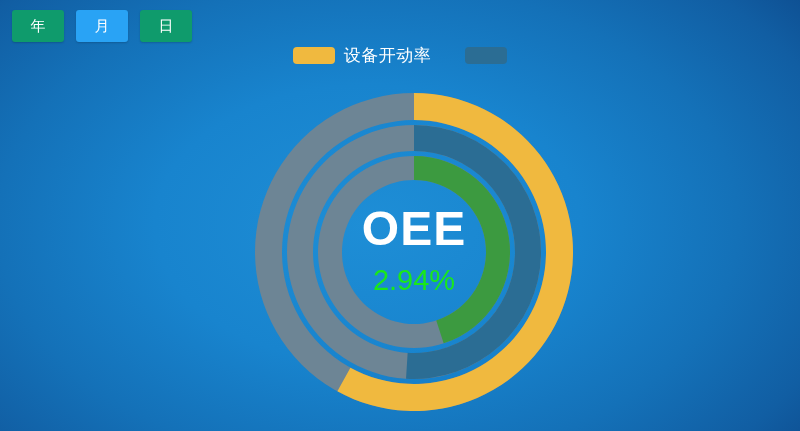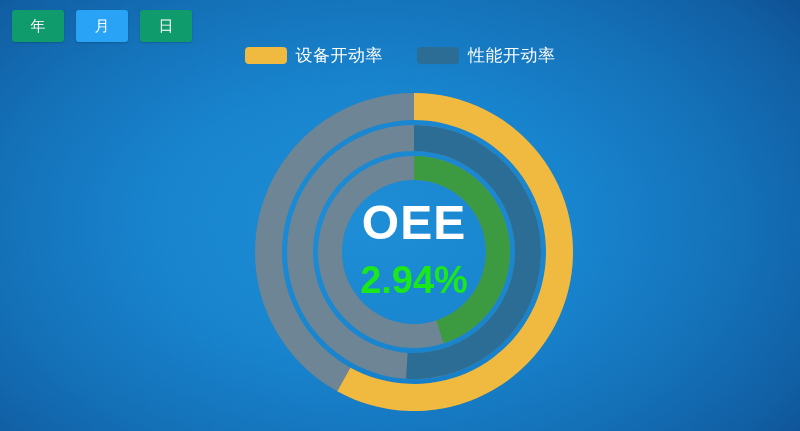--- a/index.html
+++ b/index.html
@@ -117,22 +117,22 @@
   .center-title {
     color: #ffffff;
     font-size: 48px;
     font-weight: bold;
     line-height: 1.02;
     letter-spacing: 1px;
   }
 
   .center-value {
     color: #1ae81a;
-    font-size: 38px;
-    font-weight: bold;
+    font-size: 29px;
+    font-weight: normal;
     line-height: 1.3;
     margin-top: 8px;
   }
 </style>
 </head>
 <body>
 
 <div class="app">
 
   <div class="period-bar">
@@ -141,21 +141,20 @@
     <button class="period-btn" style="background: rgb(15, 155, 108);">日</button>
   </div>
 
   <div class="legend">
     <div class="legend-item">
       <span class="legend-swatch" style="background:#f0b93f"></span>
       <span class="legend-label">设备开动率</span>
     </div>
     <div class="legend-item">
       <span class="legend-swatch" style="background:#2b6d94"></span>
-      <span class="legend-label">性能开动率</span>
     </div>
   </div>
 
   <div class="chart-wrap">
     <svg class="chart-svg" viewBox="0 0 800 431">
       <g id="rings">
           <path d="M 414 93 A 159 159 0 1 1 413.9972249264895 93.00000002421709 L 413.9976961653875 120.00000002010475 A 132 132 0 1 0 414 120 Z" fill="#6d8595"></path>
           <path d="M 414 93 A 159 159 0 1 1 337.4011658178273 391.33276212697433 L 350.4085150185736 367.67248176579 A 132 132 0 1 0 414 120 Z" fill="#f0b93f"></path>
           <path d="M 414 125 A 127 127 0 1 1 413.9977834318501 125.0000000193432 L 413.9982372174556 151.0000000153832 A 101 101 0 1 0 414 151 Z" fill="#6d8595"></path>
           <path d="M 414 125 A 127 127 0 1 1 406.02560401977723 378.7493945103905 L 407.65815752753934 352.80069957125545 A 101 101 0 1 0 414 151 Z" fill="#2b6d94"></path>

